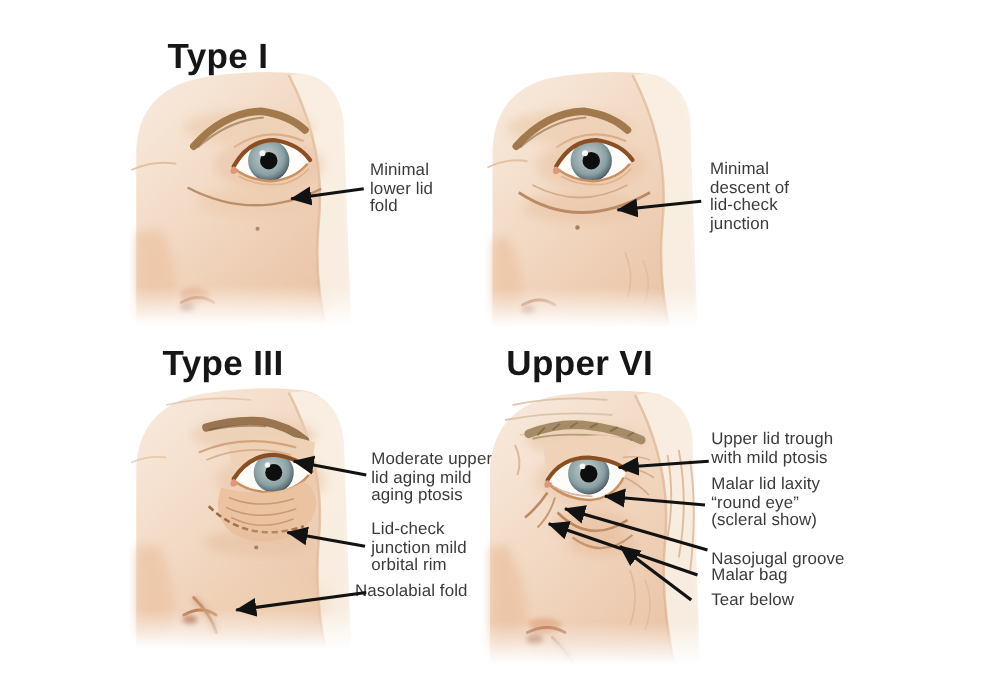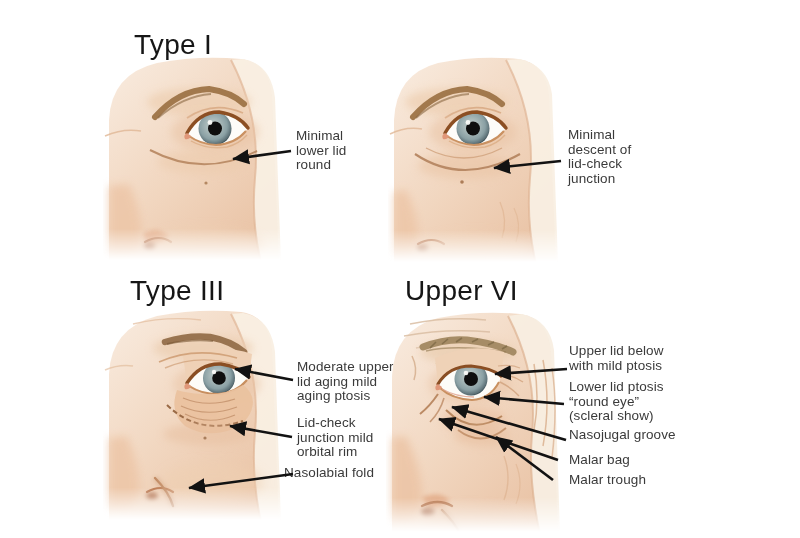--- a/index.html
+++ b/index.html
@@ -1,19 +1,19 @@
 <!DOCTYPE html>
 <html><head>
 <meta charset="utf-8">
 <style>
   html,body{margin:0;padding:0;background:#fff;}
   .stage{position:relative;width:800px;height:538px;background:#ffffff;overflow:hidden;
          font-family:"Liberation Sans","DejaVu Sans",sans-serif;}
   .title{position:absolute;font-size:28px;line-height:30px;color:#161616;
-         letter-spacing:.3px;white-space:nowrap;}
+         letter-spacing:.3px;white-space:nowrap;font-weight:bold;}
   .label{position:absolute;font-size:13.5px;line-height:14.6px;color:#3a3a3a;
          letter-spacing:.1px;white-space:nowrap;}
   .label span{display:block;}
   .face{position:absolute;
         -webkit-mask-image:linear-gradient(to bottom,#000 84%,rgba(0,0,0,0) 99%);
         mask-image:linear-gradient(to bottom,#000 84%,rgba(0,0,0,0) 99%);}
   .arrows{position:absolute;left:0;top:0;}
   svg{display:block;}
 </style>
 </head>
@@ -76,21 +76,21 @@
     <path d="M26,130 Q40,160 38,186 Q36,200 24,204 L6,204 L6,132 Z" fill="#edc6a7" filter="url(#b4)" opacity="0.85"></path>
     <path d="M40,180 Q54,172 66,182 Q58,192 44,190 Z" fill="#e4ad8a" filter="url(#b2)" opacity="0.9"></path>
     <path d="M42,188 Q56,180 68,188" stroke="#bd7c55" stroke-width="2.2" fill="none" stroke-linecap="round"></path>
     <ellipse cx="47" cy="192" rx="6" ry="3.5" fill="#b06f4c" filter="url(#b2)"></ellipse>
     <ellipse cx="104" cy="192" rx="56" ry="16" fill="#f0d2b6" filter="url(#b6)" opacity="0.6"></ellipse>
   </svg>
 
   <div class="label" style="left:296px;top:129px">
     <span>Minimal</span>
     <span>lower lid</span>
-    <span>round</span>
+    <span>fold</span>
   </div>
 
 
   <svg class="face" style="left:388px;top:54px" width="180" height="210" viewBox="0 0 180 210" aria-hidden="true">
     <path d="M6,210 L6,66 Q8,20 50,9 Q90,1 130,5 Q158,9 161,42 L168,210 Z" fill="url(#skinG)"></path>
     <path d="M118,6 Q148,64 142,124 Q138,168 148,210 L170,210 L164,40 Q160,12 132,5 Z" fill="#f9efe3" opacity="0.95"></path>
     <path d="M118,6 Q148,64 142,124 Q138,168 148,210" stroke="#dfb596" stroke-width="2" fill="none" opacity="0.7"></path>
     <path d="M2,80 Q18,72 34,75" stroke="#e0b795" stroke-width="1.5" fill="none" opacity="0.8"></path>
     <ellipse cx="69" cy="48" rx="52" ry="14" fill="#eed0b4" filter="url(#b4)" opacity="0.8"></ellipse>
     <path d="M25,63 Q49,36 79,35 Q101,38 114,50" stroke="#a2794d" stroke-width="6" fill="none" stroke-linecap="round"></path>
@@ -218,36 +218,36 @@
     <path d="M20,130 Q38,168 36,196 Q34,212 20,216 L6,216 L6,132 Z" fill="#ecc4a5" filter="url(#b4)" opacity="0.85"></path>
     <path d="M36,192 Q52,184 64,194 Q56,204 42,202 Z" fill="#e2aa86" filter="url(#b2)" opacity="0.85"></path>
     <path d="M36,200 Q52,192 66,200" stroke="#b97a52" stroke-width="2.4" fill="none" stroke-linecap="round"></path>
     <ellipse cx="42" cy="206" rx="7" ry="4" fill="#a96a48" filter="url(#b2)"></ellipse>
     <path d="M56,204 Q70,218 74,228" stroke="#c18a63" stroke-width="5" fill="none" filter="url(#b2)" opacity="0.4"></path>
     <path d="M56,204 Q70,218 74,228" stroke="#c18a63" stroke-width="2.4" fill="none" stroke-linecap="round"></path>
     <ellipse cx="84" cy="214" rx="48" ry="12" fill="#e8c3a4" filter="url(#b6)" opacity="0.5"></ellipse>
   </svg>
 
   <div class="label" style="left:569px;top:344px">
-    <span>Upper lid below</span>
+    <span>Upper lid trough</span>
     <span>with mild ptosis</span>
   </div>
   <div class="label" style="left:569px;top:380px">
-    <span>Lower lid ptosis</span>
+    <span>Malar lid laxity</span>
     <span>“round eye”</span>
     <span>(scleral show)</span>
   </div>
-  <div class="label" style="left:569px;top:428px">
+  <div class="label" style="left:569px;top:440px">
     <span>Nasojugal groove</span>
   </div>
   <div class="label" style="left:569px;top:453px">
     <span>Malar bag</span>
   </div>
   <div class="label" style="left:569px;top:473px">
-    <span>Malar trough</span>
+    <span>Tear below</span>
   </div>
 
   <svg class="arrows" width="800" height="538" viewBox="0 0 800 538" aria-hidden="true">
     <g stroke="#121212" stroke-width="2.6" fill="none">
       <line x1="291" y1="151" x2="233" y2="159" marker-end="url(#ah)"></line>
       <line x1="561" y1="161" x2="494" y2="168" marker-end="url(#ah)"></line>
       <line x1="293" y1="380" x2="235" y2="369" marker-end="url(#ah)"></line>
       <line x1="292" y1="437" x2="230" y2="426" marker-end="url(#ah)"></line>
       <line x1="293" y1="474" x2="189" y2="488" marker-end="url(#ah)"></line>
       <line x1="567" y1="369" x2="495" y2="374" marker-end="url(#ah)"></line>

